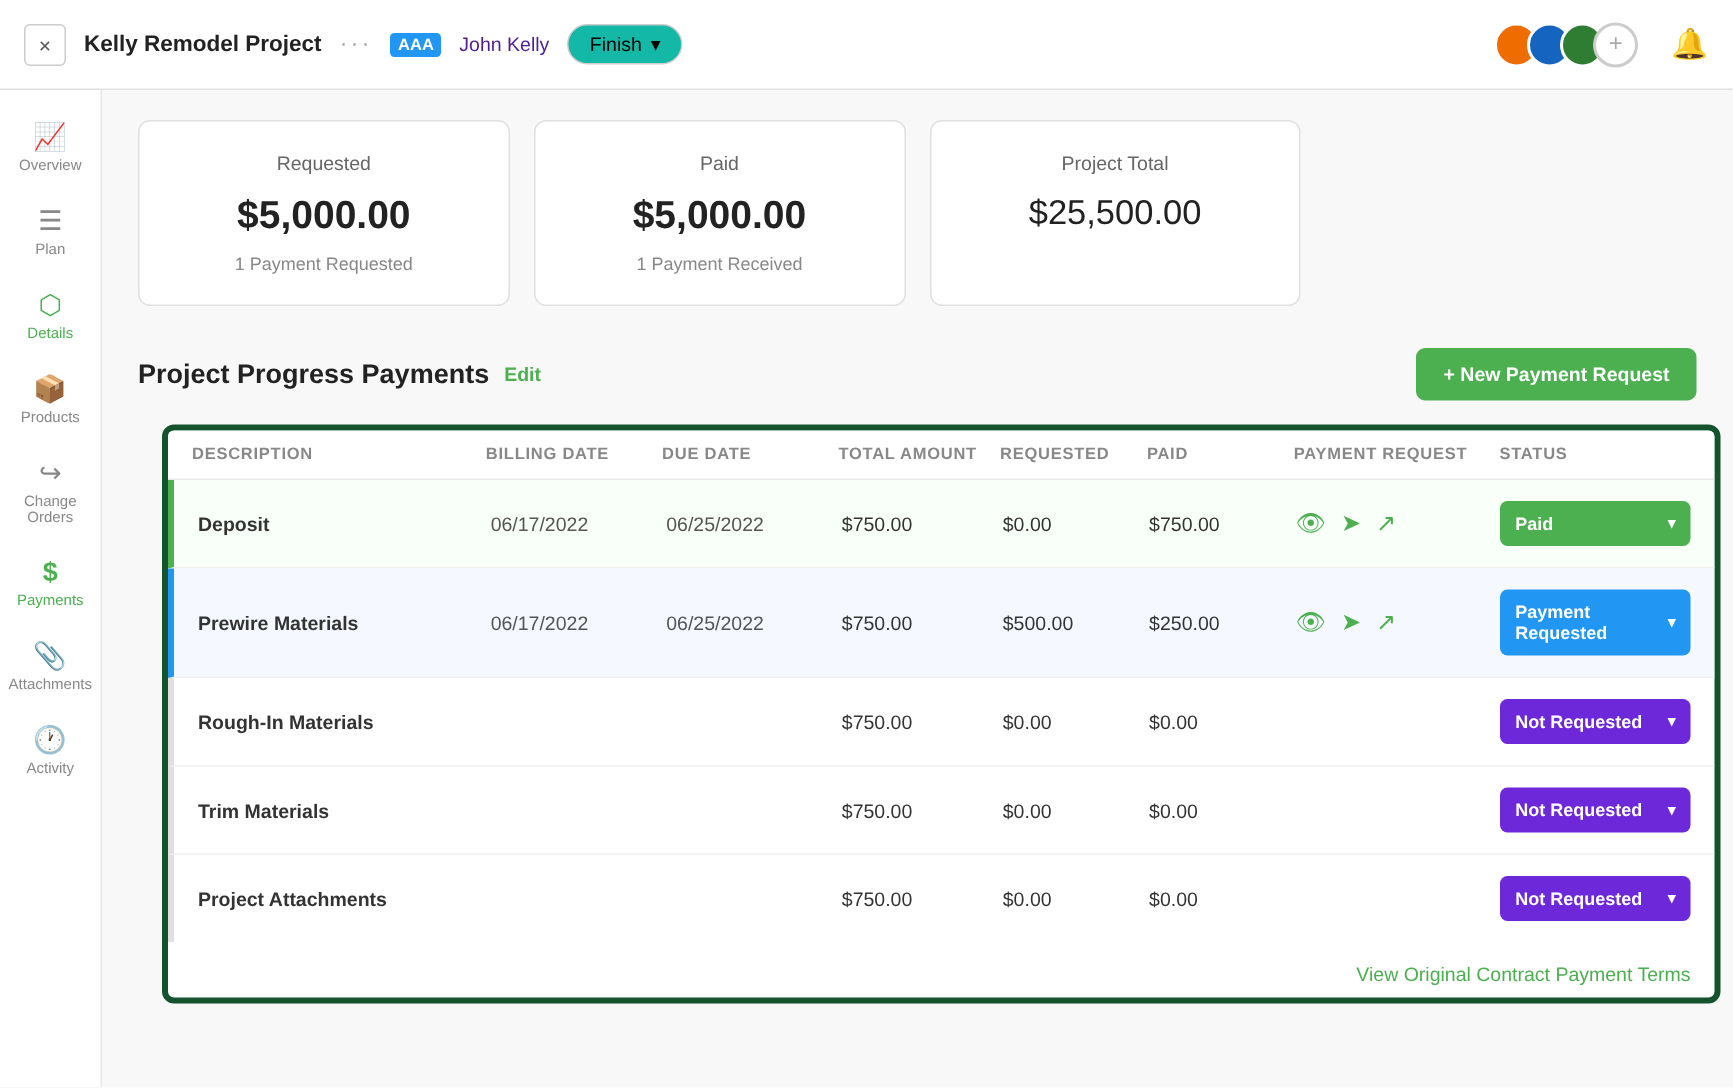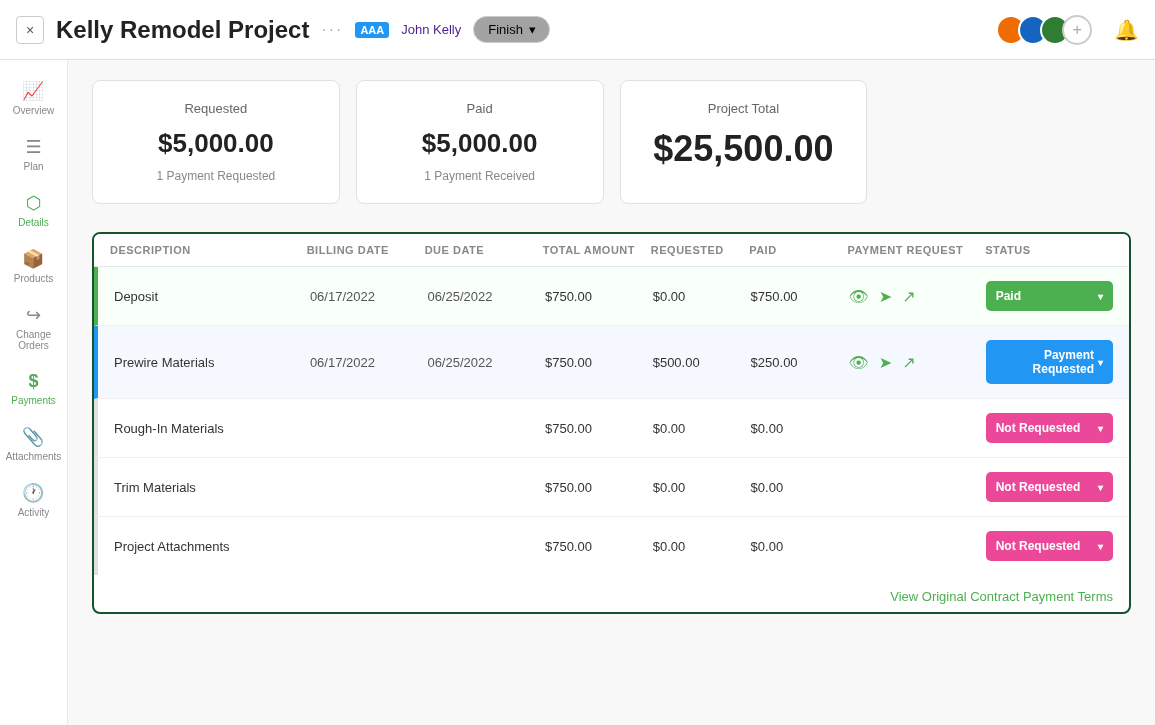--- a/index.html
+++ b/index.html
@@ -12,35 +12,35 @@
       display: flex; align-items: center; padding: 0 16px; z-index: 100;
       gap: 12px;
     }
     #topbar .close-btn {
       width: 28px; height: 28px; border: 1px solid #ccc; border-radius: 4px;
       display: flex; align-items: center; justify-content: center;
       cursor: pointer; font-size: 14px; color: #555;
       flex-shrink: 0;
     }
     #topbar .project-title {
-      font-size: 24px; font-weight: 600; color: #222;
+      font-size: 15px; font-weight: 600; color: #222;
     }
     #topbar .dots {
       color: #aaa; font-size: 16px; letter-spacing: 2px; cursor: pointer;
     }
     #topbar .aaa-label {
       background: #2196F3; color: #fff; font-size: 11px; font-weight: 700;
       padding: 2px 5px; border-radius: 3px;
     }
     #topbar .user-name {
       font-size: 13px; color: #4c1d95;
     }
     #topbar .finish-btn {
       border: 1px solid #ccc; border-radius: 20px; padding: 5px 14px;
-      font-size: 13px; cursor: pointer; background: #a3a3a3; display: flex; align-items: center; gap: 6px;
+      font-size: 13px; cursor: pointer; background: #14b8a6; display: flex; align-items: center; gap: 6px;
     }
     #topbar .spacer { flex: 1; }
     #topbar .avatars { display: flex; align-items: center; }
     .avatar-circle {
       width: 30px; height: 30px; border-radius: 50%; border: 2px solid #fff;
       margin-left: -8px; display: flex; align-items: center; justify-content: center;
       font-size: 11px; font-weight: 600; color: #fff;
     }
     .avatar-add {
       width: 30px; height: 30px; border-radius: 50%; border: 2px solid #ccc;
@@ -76,72 +76,72 @@
     .cards-row {
       display: grid; grid-template-columns: repeat(4, 1fr); gap: 16px;
       margin-bottom: 28px;
     }
     .card {
       background: #fff; border: 1px solid #e0e0e0; border-radius: 8px;
       padding: 20px 20px; text-align: center;
     }
     .card-label { font-size: 13px; color: #666; margin-bottom: 12px; }
     .card-amount { font-size: 26px; font-weight: 700; color: #222; margin-bottom: 10px; }
-    .card-amount.project-total { font-size: 36px; font-weight: 700; }
+    .card-amount.project-total { font-size: 23px; font-weight: 400; }
     .card-sublabel { font-size: 12px; color: #888; }
 
     
     .section-header {
       display: flex; align-items: center; justify-content: space-between;
       margin-bottom: 16px;
     }
     .section-title { font-size: 18px; font-weight: 600; color: #222; display: flex; align-items: center; gap: 10px; }
     .edit-link { font-size: 13px; color: #4CAF50; cursor: pointer; }
     .new-payment-btn {
       background: #4CAF50; color: #fff; border: none; border-radius: 6px;
       padding: 10px 18px; font-size: 13px; font-weight: 600; cursor: pointer;
       display: flex; align-items: center; gap: 6px;
     }
 
     
-    .payments-table { width: 100%; background: #fff; border: 2px solid #14532d; border-radius: 8px; overflow: hidden; }
+    .payments-table { width: 100%; background: #fff; border: 4px solid #14532d; border-radius: 8px; overflow: hidden; margin-left: 16px; }
     .table-header {
       display: grid;
       grid-template-columns: 2fr 1.2fr 1.2fr 1.1fr 1fr 1fr 1.4fr 1.3fr;
       padding: 10px 16px; background: #fff; border-bottom: 1px solid #e8e8e8;
     }
     .col-header { font-size: 11px; font-weight: 600; color: #888; text-transform: uppercase; letter-spacing: 0.5px; }
     .table-row {
       display: grid;
       grid-template-columns: 2fr 1.2fr 1.2fr 1.1fr 1fr 1fr 1.4fr 1.3fr;
       padding: 14px 16px; align-items: center; border-bottom: 1px solid #f0f0f0;
       border-left: 4px solid transparent;
     }
     .table-row.highlight-green { border-left-color: #4CAF50; background: #f9fff9; }
     .table-row.highlight-blue { border-left-color: #2196F3; background: #f5f9ff; }
     .table-row.no-highlight { border-left-color: #e0e0e0; }
     .cell { font-size: 13px; color: #333; }
-    .cell-desc { font-size: 13px; color: #333; font-weight: 400; }
+    .cell-desc { font-size: 13px; color: #333; font-weight: 700; }
     .cell-date { font-size: 13px; color: #555; }
     .cell-amount { font-size: 13px; color: #333; }
 
     .action-icons { display: flex; align-items: center; gap: 10px; }
     .action-icon { font-size: 16px; cursor: pointer; }
     .icon-eye { color: #4CAF50; }
     .icon-send { color: #4CAF50; }
     .icon-trend { color: #4CAF50; }
 
     .status-btn {
       display: flex; align-items: center; justify-content: space-between;
       border-radius: 5px; padding: 8px 10px; font-size: 12px; font-weight: 600;
       cursor: pointer; min-width: 110px; gap: 4px;
     }
     .status-paid { background: #4CAF50; color: #fff; }
-    .status-requested { background: #2196F3; color: #fff; text-align: right; }
-    .status-not-requested { background: #ec4899; color: #fff; }
+    .status-requested { background: #2196F3; color: #fff; }
+    .status-not-requested { background: #6d28d9; color: #fff; }
     .status-chevron { font-size: 10px; }
 
     .view-original-link {
       text-align: right; padding: 14px 16px 8px; font-size: 13px;
       color: #4CAF50; cursor: pointer; text-decoration: none; display: block;
     }
   </style>
 </head>
 <body>
 
@@ -212,20 +212,27 @@
       <div class="card-label">Paid</div>
       <div class="card-amount">$5,000.00</div>
       <div class="card-sublabel">1 Payment Received</div>
     </div>
     <div class="card">
       <div class="card-label">Project Total</div>
       <div class="card-amount project-total">$25,500.00</div>
     </div>
   </div>
 
+  <div class="section-header">
+    <div class="section-title">
+      <span>Project Progress Payments</span>
+      <span class="edit-link">Edit</span>
+    </div>
+    <button class="new-payment-btn">+ New Payment Request</button>
+  </div>
 
   <div class="payments-table">
     <div class="table-header">
       <div class="col-header">DESCRIPTION</div>
       <div class="col-header">BILLING DATE</div>
       <div class="col-header">DUE DATE</div>
       <div class="col-header">TOTAL AMOUNT</div>
       <div class="col-header">REQUESTED</div>
       <div class="col-header">PAID</div>
       <div class="col-header">PAYMENT REQUEST</div>

